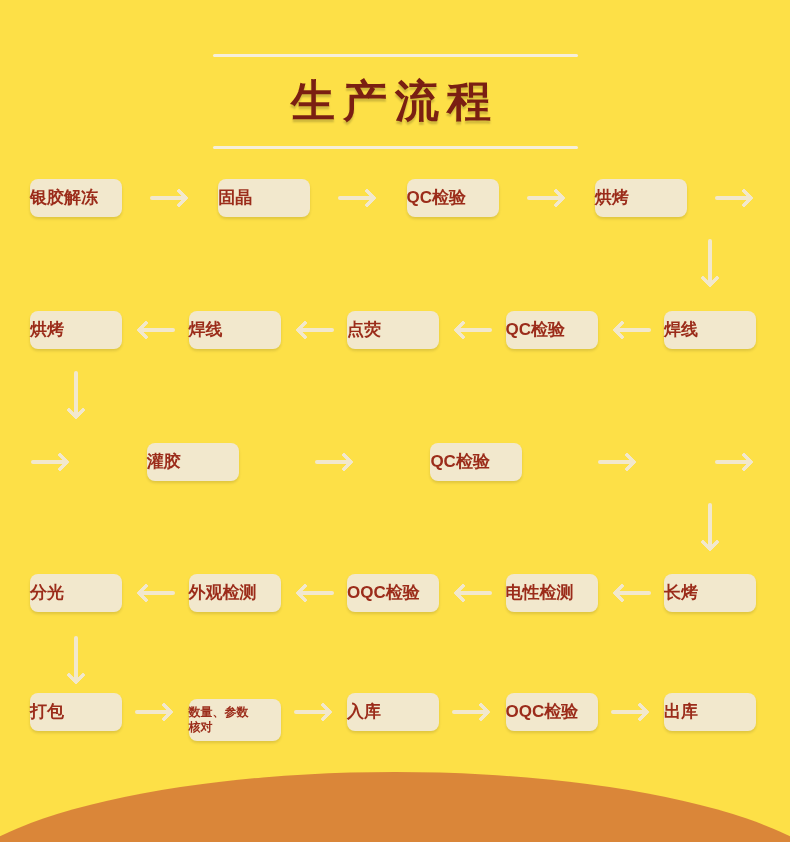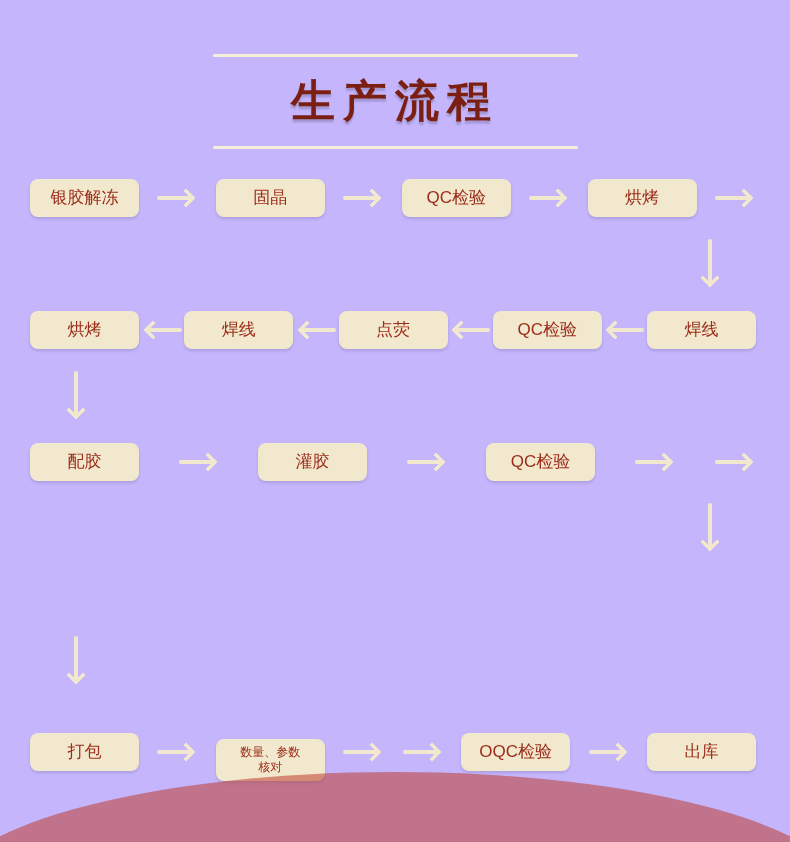--- a/index.html
+++ b/index.html
@@ -4,21 +4,21 @@
 <style>
   html, body { margin: 0; padding: 0; }
   body {
     font-family: "Liberation Sans", "DejaVu Sans", sans-serif;
     background: #c8463a;
   }
   .poster {
     position: relative;
     width: 790px;
     height: 842px;
-    background: #c4b5fd;
+    background: #fde047;
     overflow: hidden;
     margin: 0 auto;
   }
 
   
   .title-block {
     position: absolute;
     top: 54px;
     left: 0;
     right: 0;
@@ -47,34 +47,34 @@
     right: 34px;
     height: 38px;
     display: flex;
     justify-content: space-between;
     align-items: center;
   }
   .row1 { top: 179px; }
   .row2 { top: 311px; }
   .row3 { top: 443px; }
   .row4 { top: 574px; }
-  .row5 { top: 733px; }
+  .row5 { top: 693px; }
 
   .box {
-    width: 109px;
+    width: 92px;
     height: 38px;
     display: flex;
     flex-direction: column;
-    align-items: center;
+    align-items: flex-start;
     justify-content: center;
     background: #f2e8cd;
     border-radius: 8px;
     color: #9b2c1a;
     font-size: 17px;
-    font-weight: 400;
+    font-weight: 700;
     text-align: center;
     box-shadow: 0 2px 3px rgba(0,0,0,0.12);
     box-sizing: border-box;
     line-height: 1.1;
   }
   .box.small {
     font-size: 12px;
     height: 42px;
     line-height: 1.25;
     margin-top: 16px;
@@ -208,50 +208,71 @@
       </div>
     <div class="h-arrow left"></div>
     <div class="box">
         <span>焊线</span>
       </div>
   </div>
 
   <div class="v-arrow v2"></div>
 
   <div class="row row3">
-    <div class="box">
-        <span>配胶</span>
-      </div>
     <div class="h-arrow"></div>
     <div class="box">
         <span>灌胶</span>
       </div>
     <div class="h-arrow"></div>
     <div class="box">
         <span>QC检验</span>
       </div>
     <div class="h-arrow"></div>
     <div class="h-arrow"></div>
   </div>
 
   <div class="v-arrow v3"></div>
 
+  <div class="row row4">
+    <div class="box">
+        <span>分光</span>
+      </div>
+    <div class="h-arrow left"></div>
+    <div class="box">
+        <span>外观检测</span>
+      </div>
+    <div class="h-arrow left"></div>
+    <div class="box">
+        <span>OQC检验</span>
+      </div>
+    <div class="h-arrow left"></div>
+    <div class="box">
+        <span>电性检测</span>
+      </div>
+    <div class="h-arrow left"></div>
+    <div class="box">
+        <span>长烤</span>
+      </div>
+  </div>
 
   <div class="v-arrow v4"></div>
 
   <div class="row row5">
     <div class="box">
         <span>打包</span>
       </div>
     <div class="h-arrow"></div>
     <div class="box small">
       <span>数量、参数</span>
       <span>核对</span>
     </div>
     <div class="h-arrow"></div>
+    <div class="box">
+        <span>入库</span>
+      </div>
     <div class="h-arrow"></div>
     <div class="box">
         <span>OQC检验</span>
       </div>
     <div class="h-arrow"></div>
     <div class="box">
         <span>出库</span>
       </div>
   </div>
 

